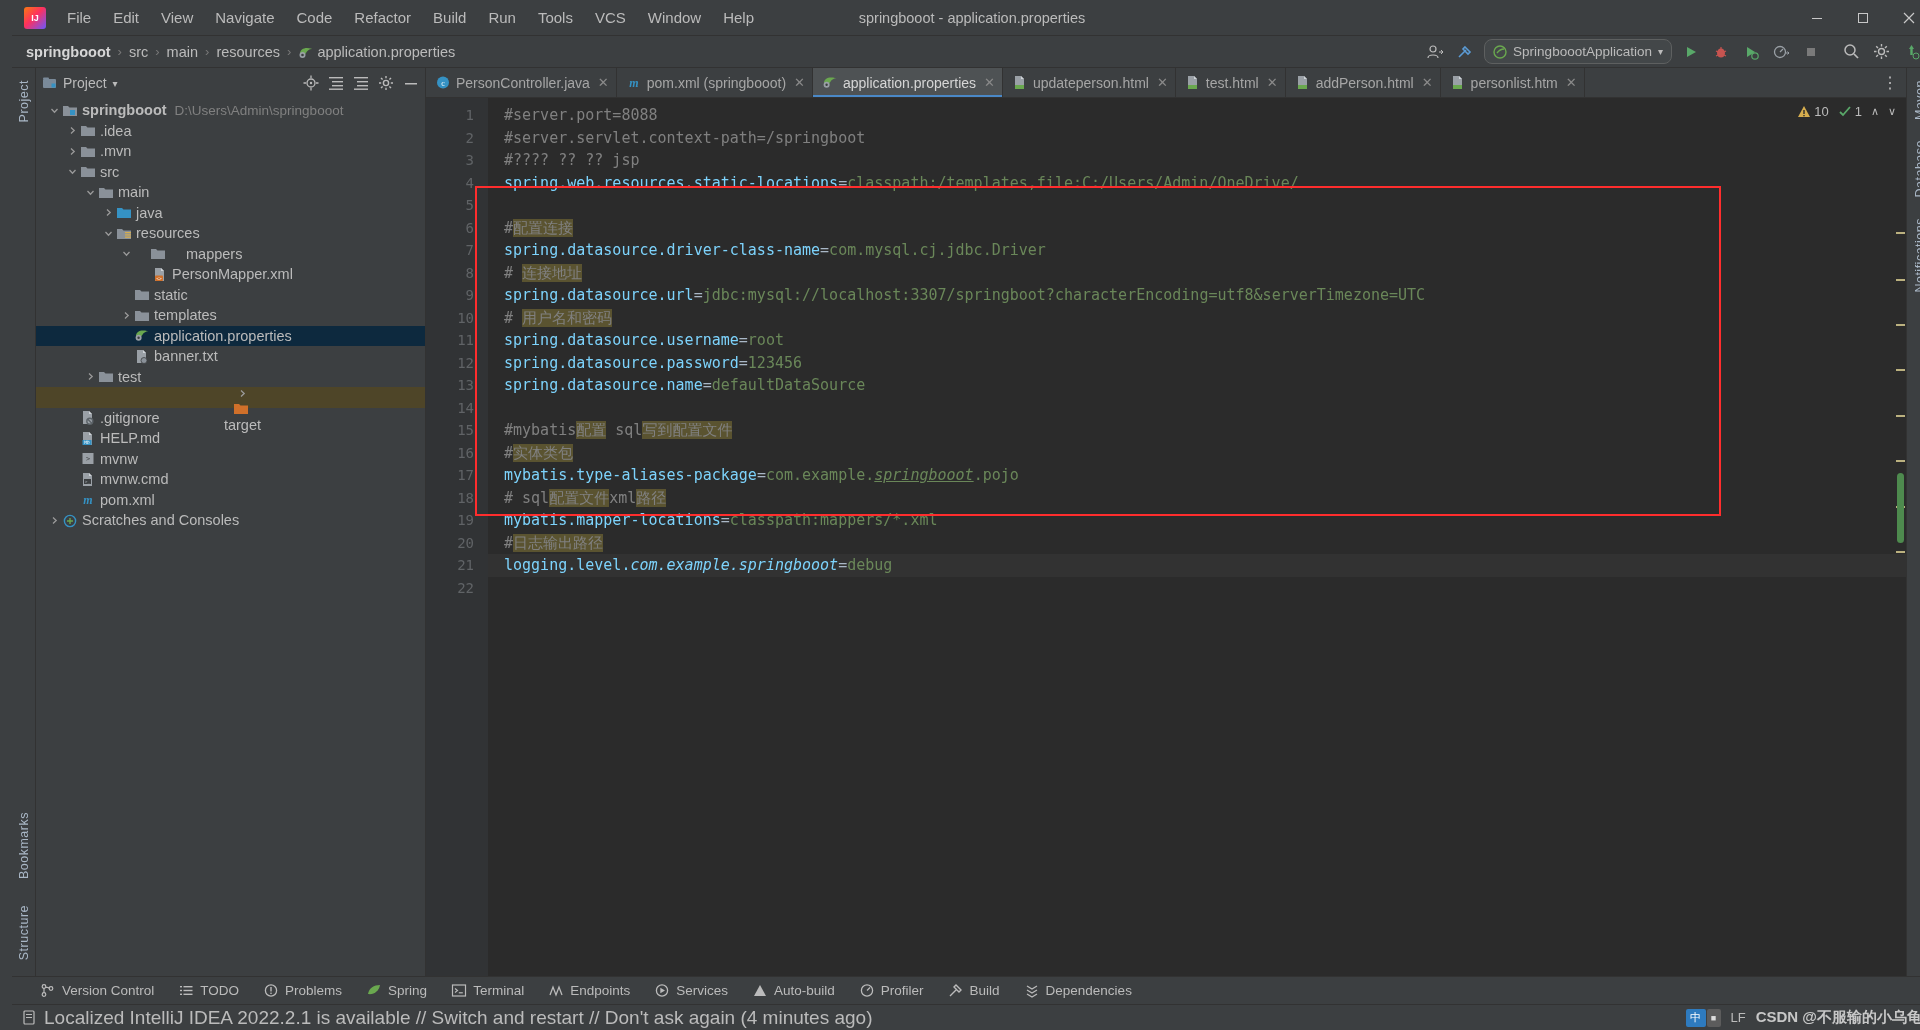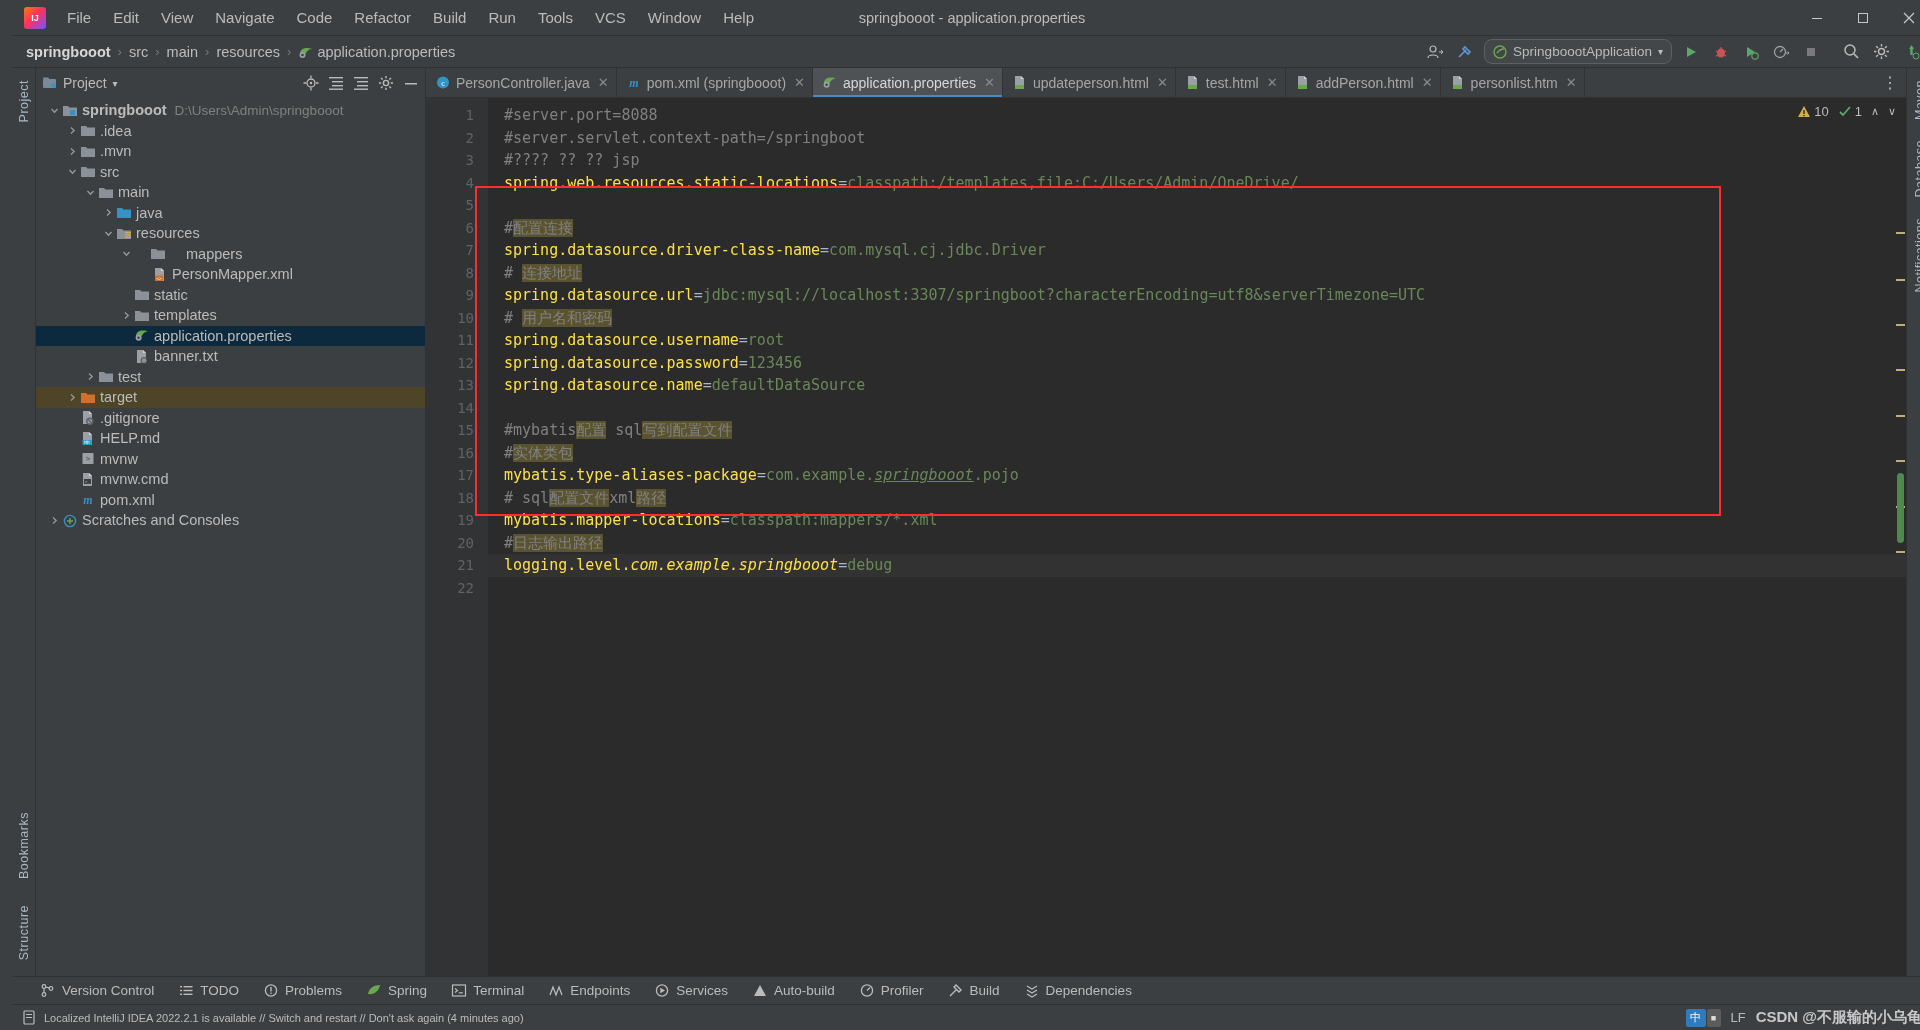--- a/index.html
+++ b/index.html
@@ -113,21 +113,21 @@
     position:relative;
   }
   .gline { height:22.5px; line-height:22.5px; color:#606366; font-size:14px;
     font-family:"DejaVu Sans Mono", monospace; padding-right:14px; }
   .code {
     flex:1; padding-top:6px; position:relative; overflow:hidden;
     font-family:"DejaVu Sans Mono", monospace; font-size:15px;
   }
   .cline { height:22.5px; line-height:22.5px; padding-left:16px; white-space:pre; color:#a9b7c6; }
   .cline.cur { background:#323232; }
-  .key { color:#fde047; }   
+  .key { color:#7dd3fc; }   
   .val { color:#6a8759; }   
   .cm  { color:#808080; }   
   .hl  { background:#5a5330; }  
   .ital { font-style:italic; }
   .uline { text-decoration:underline; text-decoration-color:#6a8759; }
 
   
   .redbox { position:absolute; border:2px solid #ff2d2d; pointer-events:none; }
 
   
@@ -147,21 +147,21 @@
     height:28px; background:#3c3f41; display:flex; align-items:center; gap:0px;
     padding:0 16px; flex:0 0 28px; border-top:1px solid #323232;
   }
   .bb-item { display:flex; align-items:center; gap:6px; color:#bbbbbb; font-size:13.5px; padding:3px 12px; }
 
   
   .statusbar {
     height:26px; background:#3c3f41; display:flex; align-items:center;
     padding:0 10px; gap:8px; flex:0 0 26px; border-top:1px solid #323232;
   }
-  .st-msg { color:#bbbbbb; font-size:11px; }
+  .st-msg { color:#bbbbbb; font-size:19px; }
   .st-right { margin-left:auto; display:flex; align-items:center; gap:10px; color:#bbbbbb; font-size:13px; }
   .ime-box { display:flex; align-items:center; gap:1px; }
   .ime-blue { width:20px; height:18px; background:#2e7bbf; border-radius:2px; display:flex;
      align-items:center; justify-content:center; color:#fff; font-size:11px; }
   .ime-gray { width:14px; height:18px; background:#5c5c5c; border-radius:2px; display:flex;
      align-items:center; justify-content:center; color:#ddd; font-size:9px; }
   .watermark { color:#cfcfcf; font-size:15px; font-weight:bold; opacity:.95; white-space:nowrap;}
 
   svg { display:block; }
 </style>
@@ -532,21 +532,21 @@
                 <path d="M3 1.5 L6.2 4.5 L3 7.5" stroke="#9a9a9a" stroke-width="1.3" fill="none"></path>
               </svg>
             </span>
             <span class="nicon">
               <svg width="16" height="15" viewBox="0 0 16 15">
                 <path d="M1 3 h5 l1.5 1.5 H15 V13 H1 Z" fill="#8a9199"></path>
               </svg>
             </span>
             <span class="nlabel">test</span>
           </div>
-          <div class="node sel-amber" style="padding-left: 30px;">
+          <div class="node sel-amber" style="padding-left: 30px; flex-direction: column;">
             <span class="twisty">
               <svg width="9" height="9" viewBox="0 0 9 9">
                 <path d="M3 1.5 L6.2 4.5 L3 7.5" stroke="#9a9a9a" stroke-width="1.3" fill="none"></path>
               </svg>
             </span>
             <span class="nicon">
               <svg width="16" height="15" viewBox="0 0 16 15">
                 <path d="M1 3 h5 l1.5 1.5 H15 V13 H1 Z" fill="#d0702a"></path>
               </svg>
             </span>

